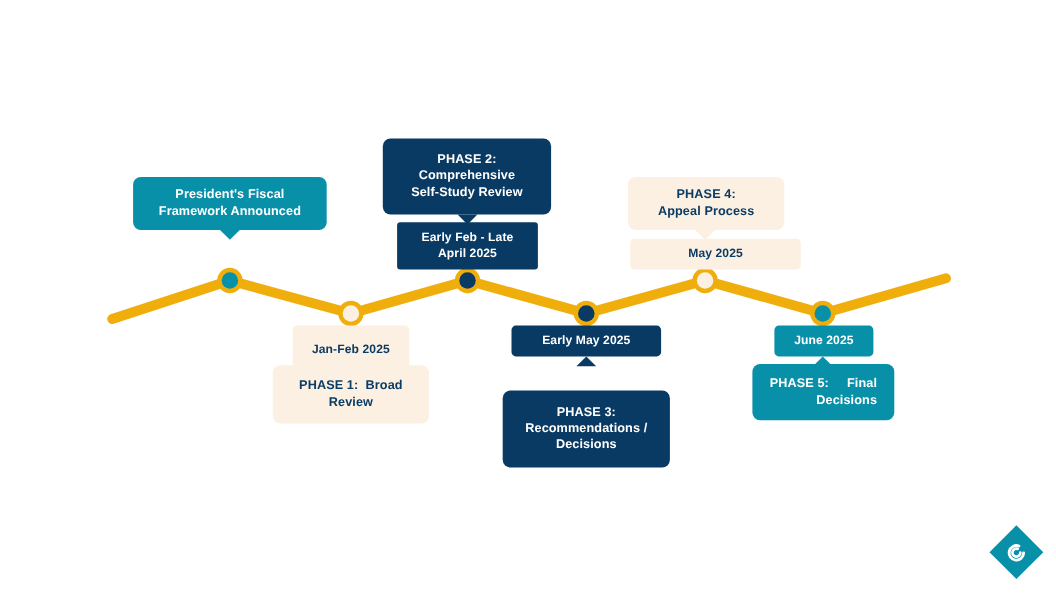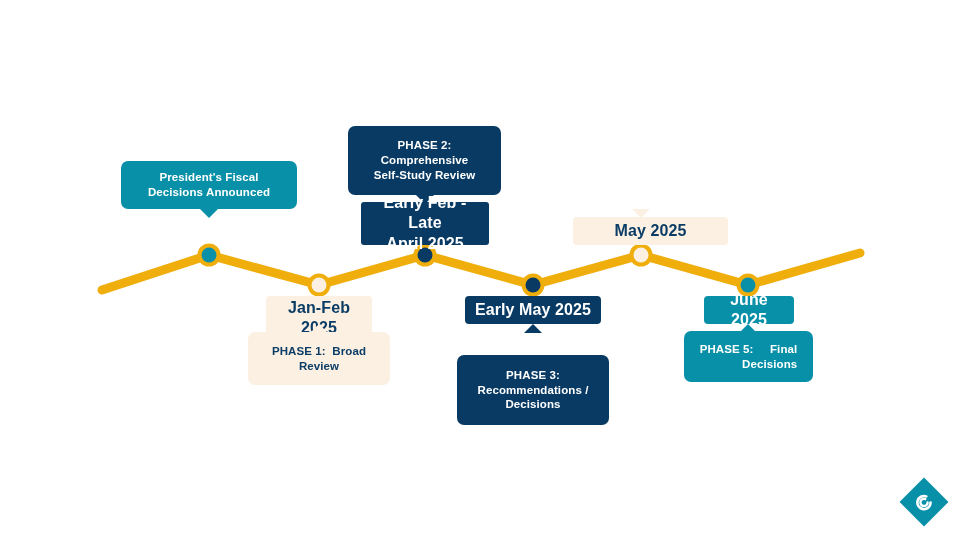--- a/index.html
+++ b/index.html
@@ -39,21 +39,21 @@
     align-items: center;
     justify-content: center;
     white-space: pre-wrap;
     letter-spacing: 0.1px;
   }
   .card.title {
     font-size: 11.5px;
     padding: 6px 12px;
   }
   .card.date {
-    font-size: 16px;
+    font-size: 11px;
     border-radius: 3px;
     padding: 8px 8px;
   }
   .card.date.rounded-sm { border-radius: 4px; }
 
   .theme-teal  { background: #0890a8; color: #ffffff; }
   .theme-navy  { background: #083a63; color: #ffffff; }
   .theme-cream { background: #fbf0e1; color: #0b3c66; }
 
   
@@ -129,41 +129,43 @@
       <circle cx="641" cy="255" r="11.5" fill="#efae0b"></circle>
       <circle cx="641" cy="255" r="7.5" fill="#fbf0e1"></circle>
     </g>
     <g>
       <circle cx="748" cy="285" r="11.5" fill="#efae0b"></circle>
       <circle cx="748" cy="285" r="7.5" fill="#0890a8"></circle>
     </g>
   </svg>
 
   <div class="card title theme-teal" style="left:121px; top:161px; width:176px; height:48px;">President's Fiscal
-Decisions Announced</div>
+Framework Announced</div>
   <div class="ptr ptr-down-teal" style="left:200px; top:209px;"></div>
 
   <div class="card date rounded-sm theme-cream" style="left:266px; top:296px; width:106px; height:44px;">Jan-Feb 2025</div>
   <div class="ptr ptr-up-cream" style="left:310px; top:324px;"></div>
   <div class="card title theme-cream" style="left:248px; top:332px; width:142px; height:53px;">PHASE 1:  Broad
 Review</div>
 
   <div class="card title theme-navy" style="left:348px; top:126px; width:153px; height:69px;">PHASE 2:
 Comprehensive
 Self-Study Review</div>
   <div class="ptr ptr-down-navy" style="left:416px; top:195px;"></div>
   <div class="card date theme-navy" style="left:361px; top:202px; width:128px; height:43px;">Early Feb - Late
 April 2025</div>
 
   <div class="card date rounded-sm theme-navy" style="left:465px; top:296px; width:136px; height:28px;">Early May 2025</div>
   <div class="ptr ptr-up-navy" style="left:524px; top:324px;"></div>
   <div class="card title theme-navy" style="left:457px; top:331px; width:152px; height:70px;margin-top:24px;">PHASE 3:
 Recommendations /
 Decisions</div>
 
+  <div class="card title theme-cream" style="left:571px; top:161px; width:142px; height:48px;">PHASE 4:
+Appeal Process</div>
   <div class="ptr ptr-down-cream" style="left:632px; top:209px;"></div>
   <div class="card date rounded-sm theme-cream" style="left:573px; top:217px; width:155px; height:28px;">May 2025</div>
 
   <div class="card date rounded-sm theme-teal" style="left:704px; top:296px; width:90px; height:28px;">June 2025</div>
   <div class="ptr ptr-up-teal" style="left:739px; top:324px;"></div>
   <div class="card title theme-teal" style="left:684px; top:331px; width:129px; height:51px;text-align:right;">PHASE 5:     Final
 Decisions</div>
 
   <svg id="logo" viewBox="0 0 52 52">
     <rect x="26" y="1.5" width="34.6" height="34.6" fill="#0890a8" transform="rotate(45 26 1.5)"></rect>

